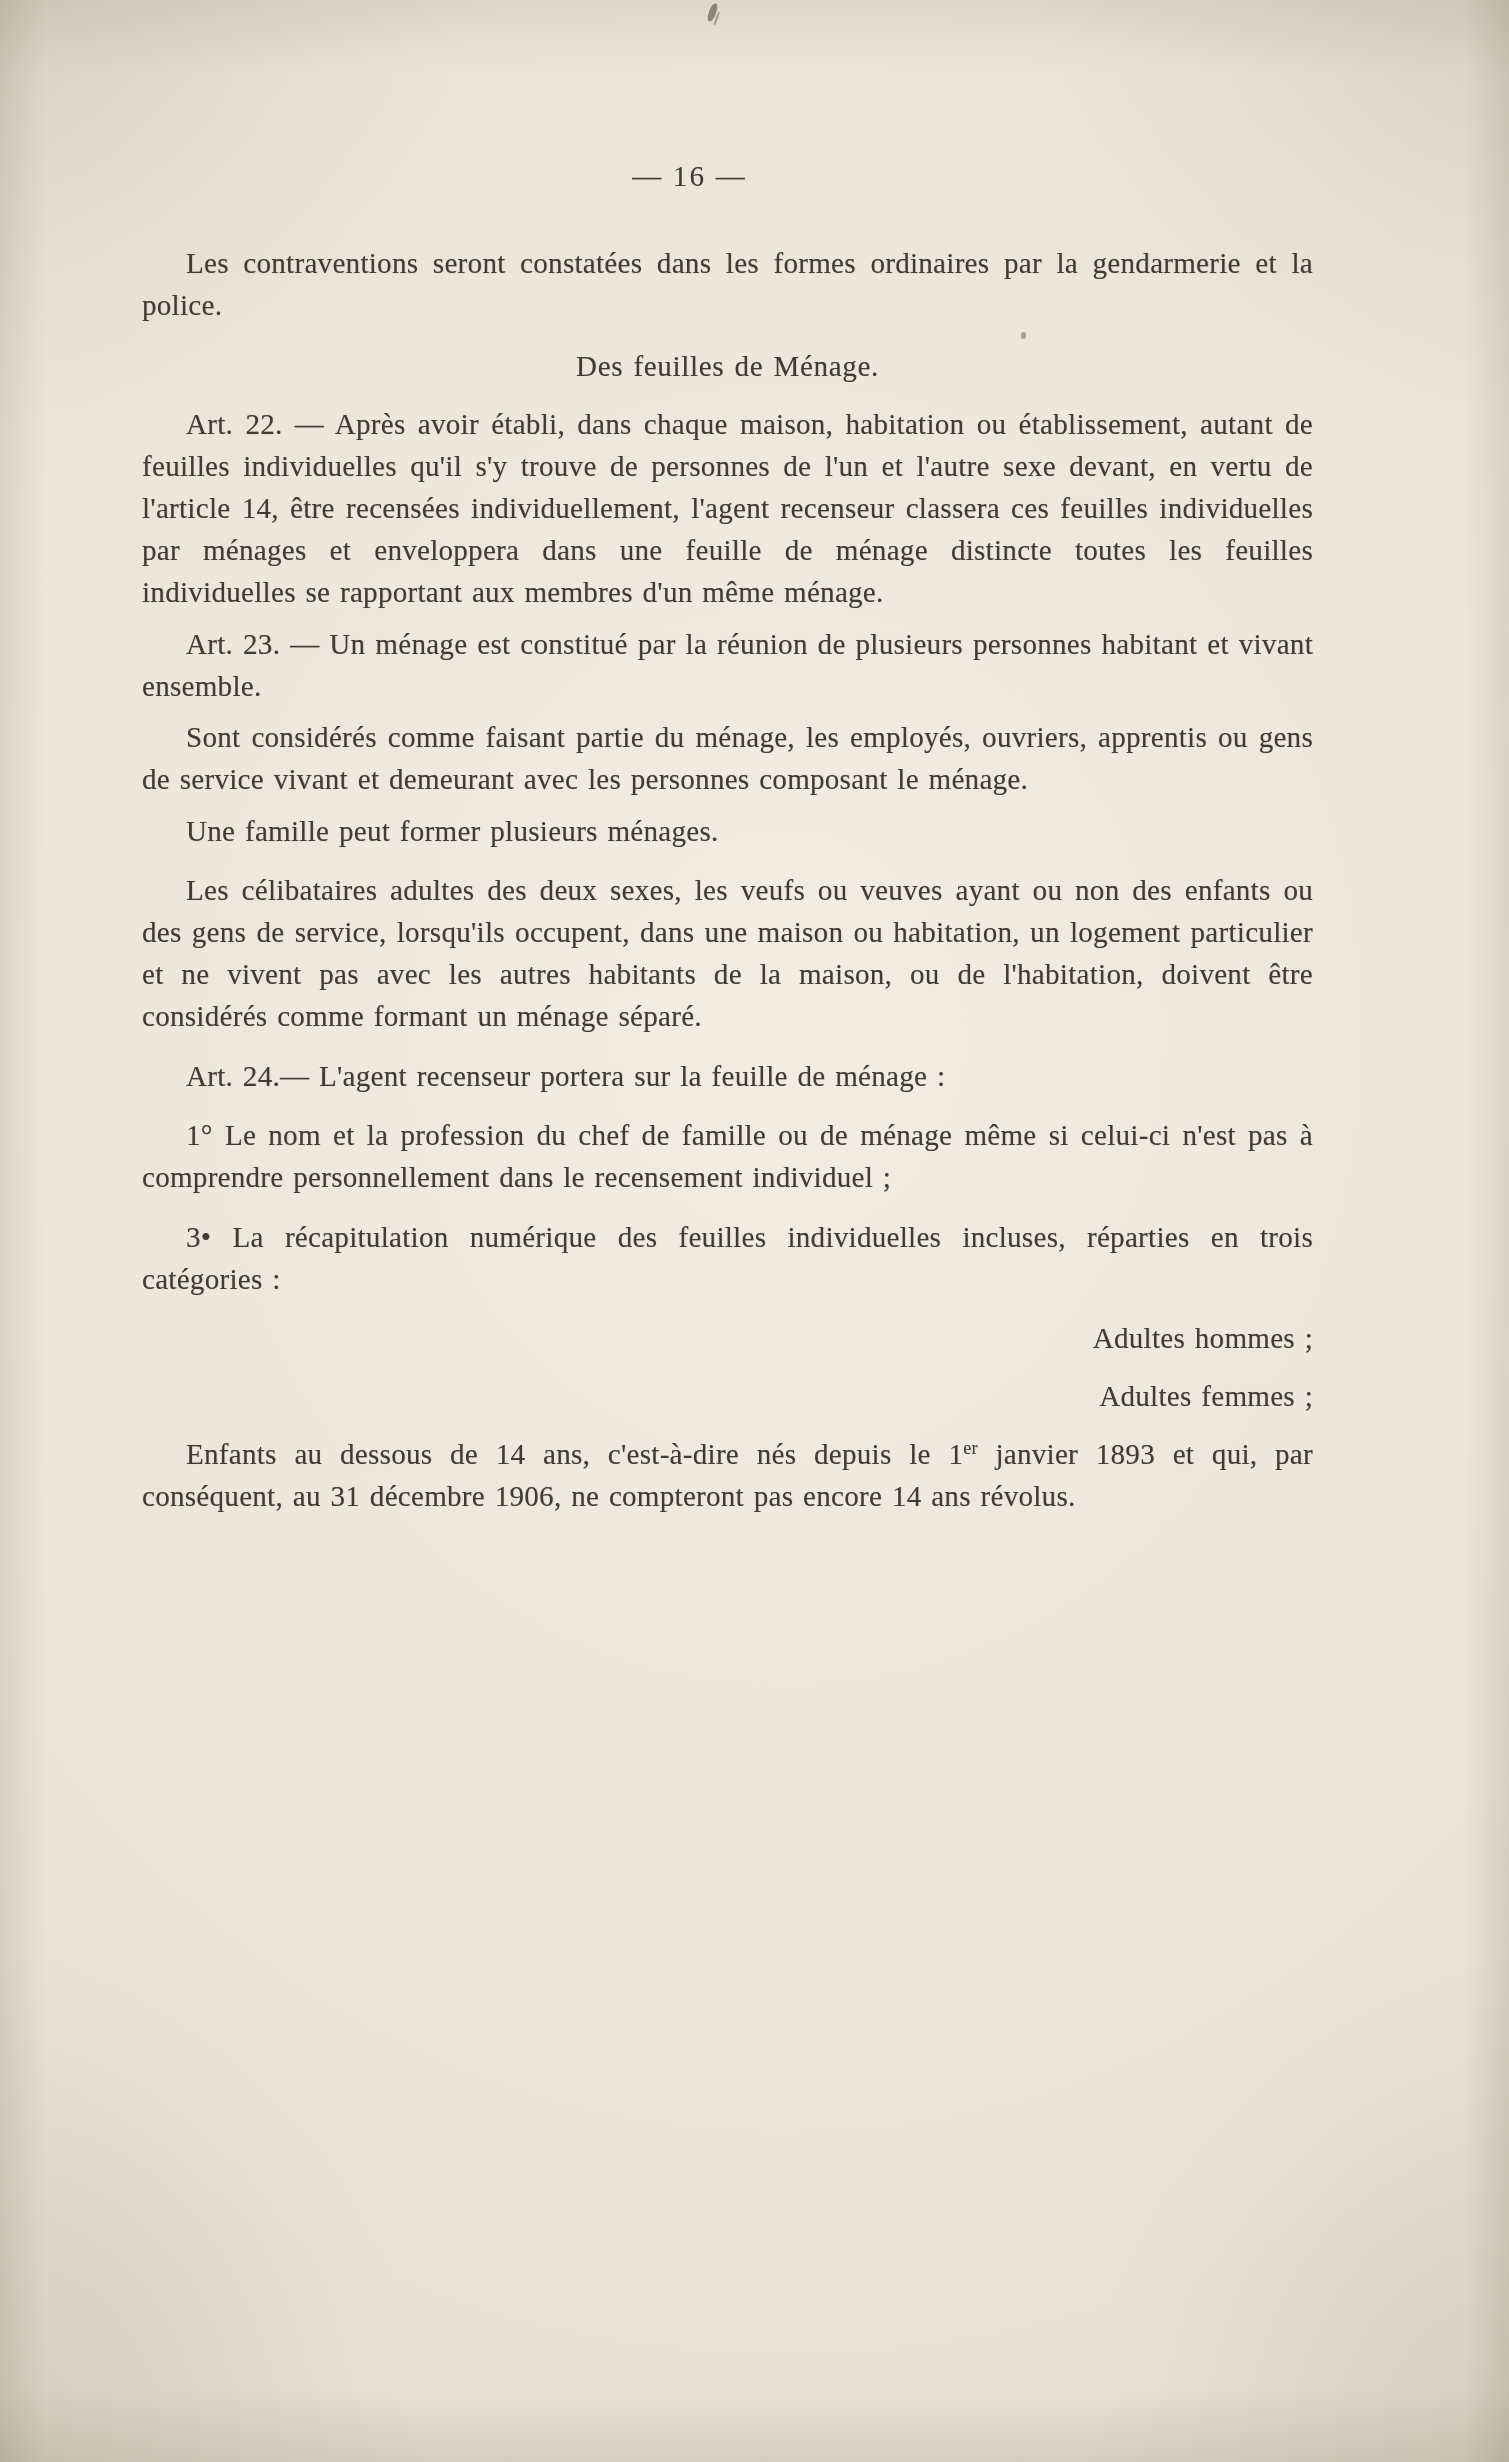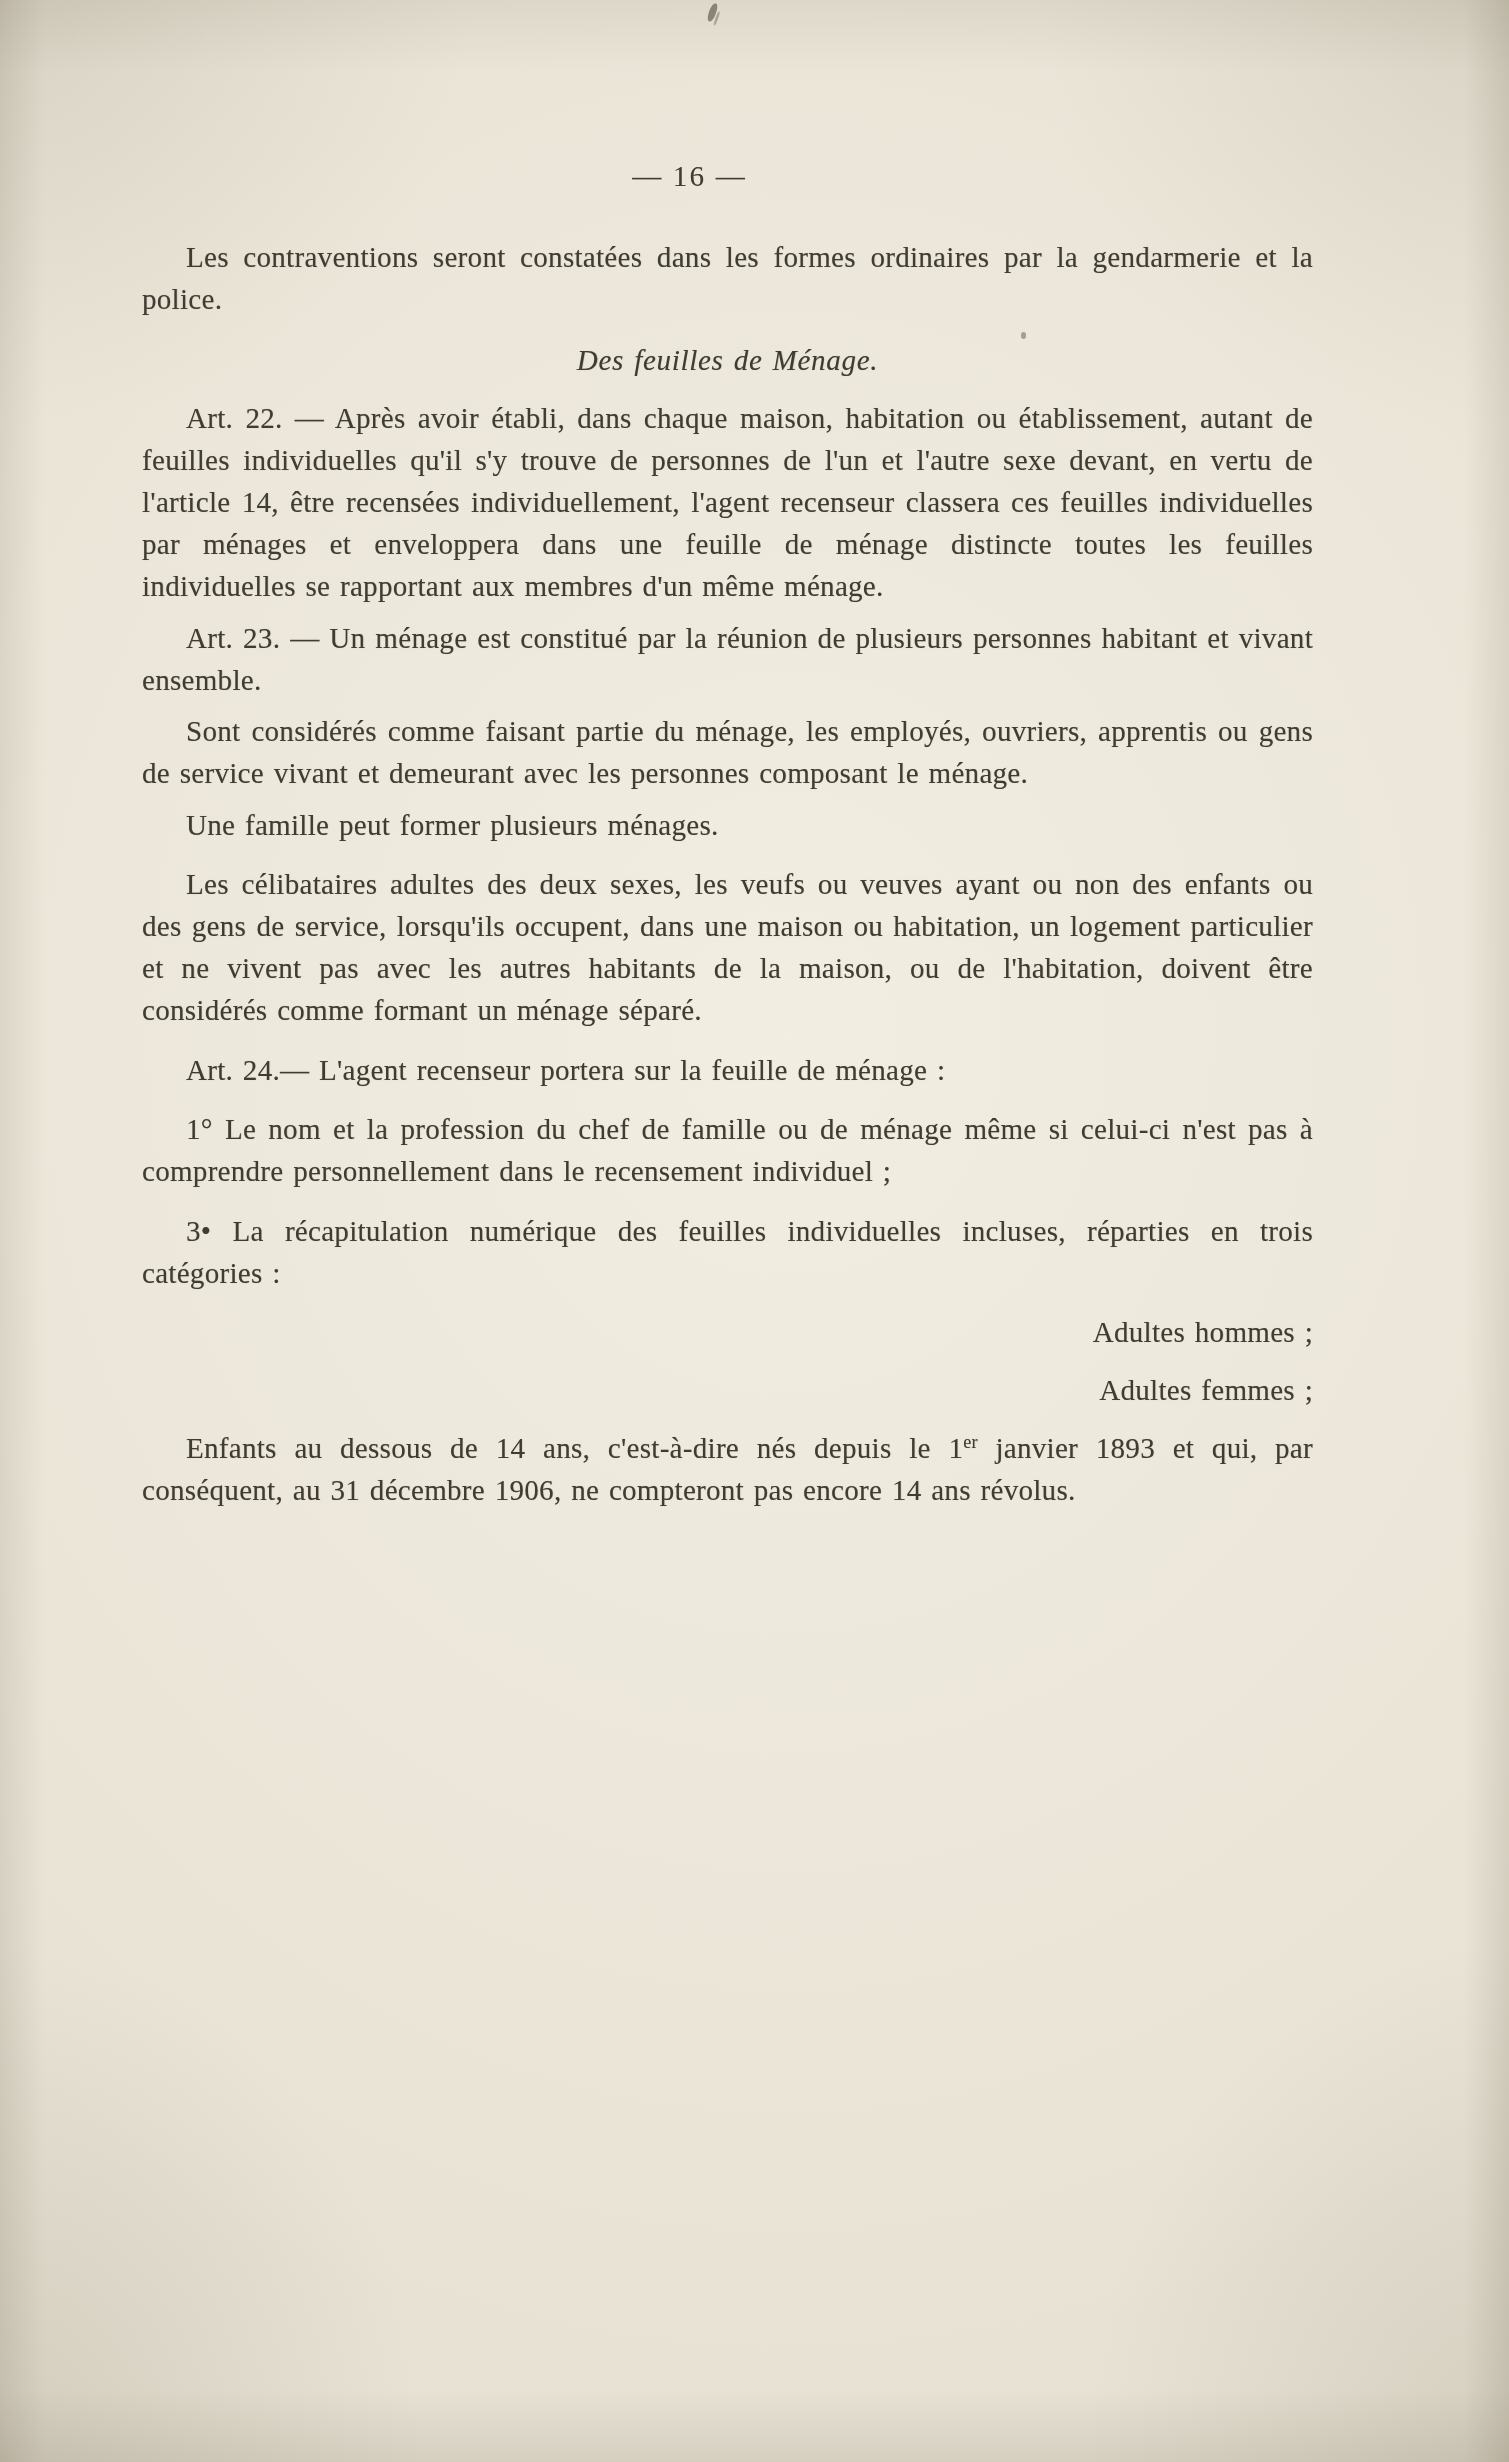--- a/index.html
+++ b/index.html
@@ -34,39 +34,38 @@
     left: 0;
     width: 1379px;
     text-align: center;
     font-size: 29px;
     letter-spacing: 2.2px;
     color: #423d34;
     text-shadow: 0.3px 0.3px 0.6px rgba(60,54,42,0.35);
   }
   .content {
     position: absolute;
-    top: 236px;
+    top: 242px;
     left: 142px;
     width: 1171px;
     font-size: 29px;
     line-height: 42px;
     letter-spacing: 0.3px;
     word-spacing: 2.2px;
     text-align: justify;
     color: #413c33;
     text-shadow: 0.3px 0.3px 0.7px rgba(62,56,44,0.38);
   }
   .content p {
     margin: 0 0 9.5px 0;
     text-indent: 44px;
   }
   .section-heading {
     text-align: center;
     text-indent: 0 !important;
-    font-style: italic;
     margin: 19px 0 16px 0 !important;
     letter-spacing: 0.7px;
   }
   .mt {
     margin-top: 17.6px !important;
   }
   .list-line {
     text-align: right;
     margin-bottom: 16px !important;
   }

